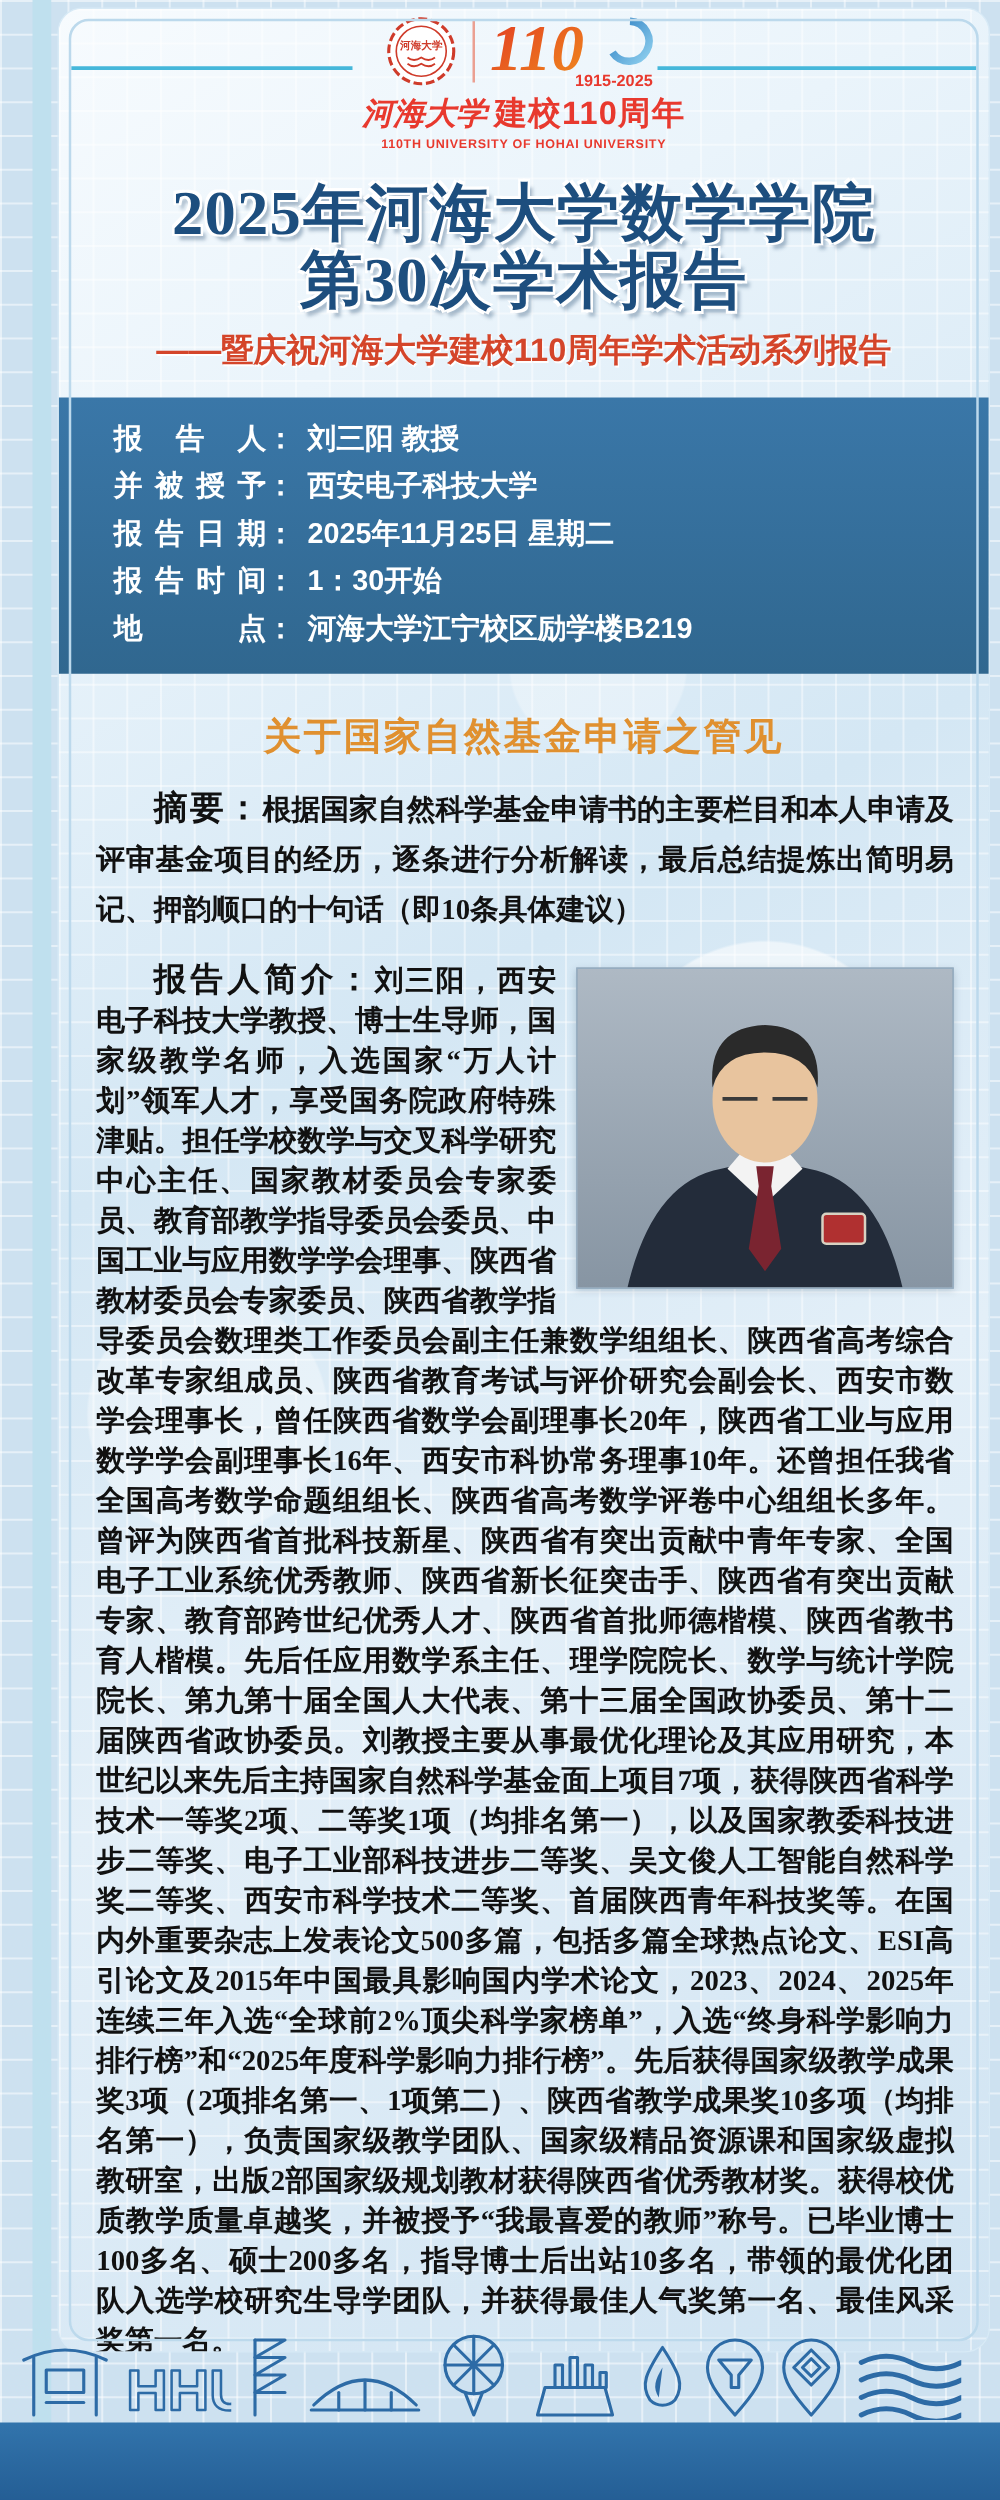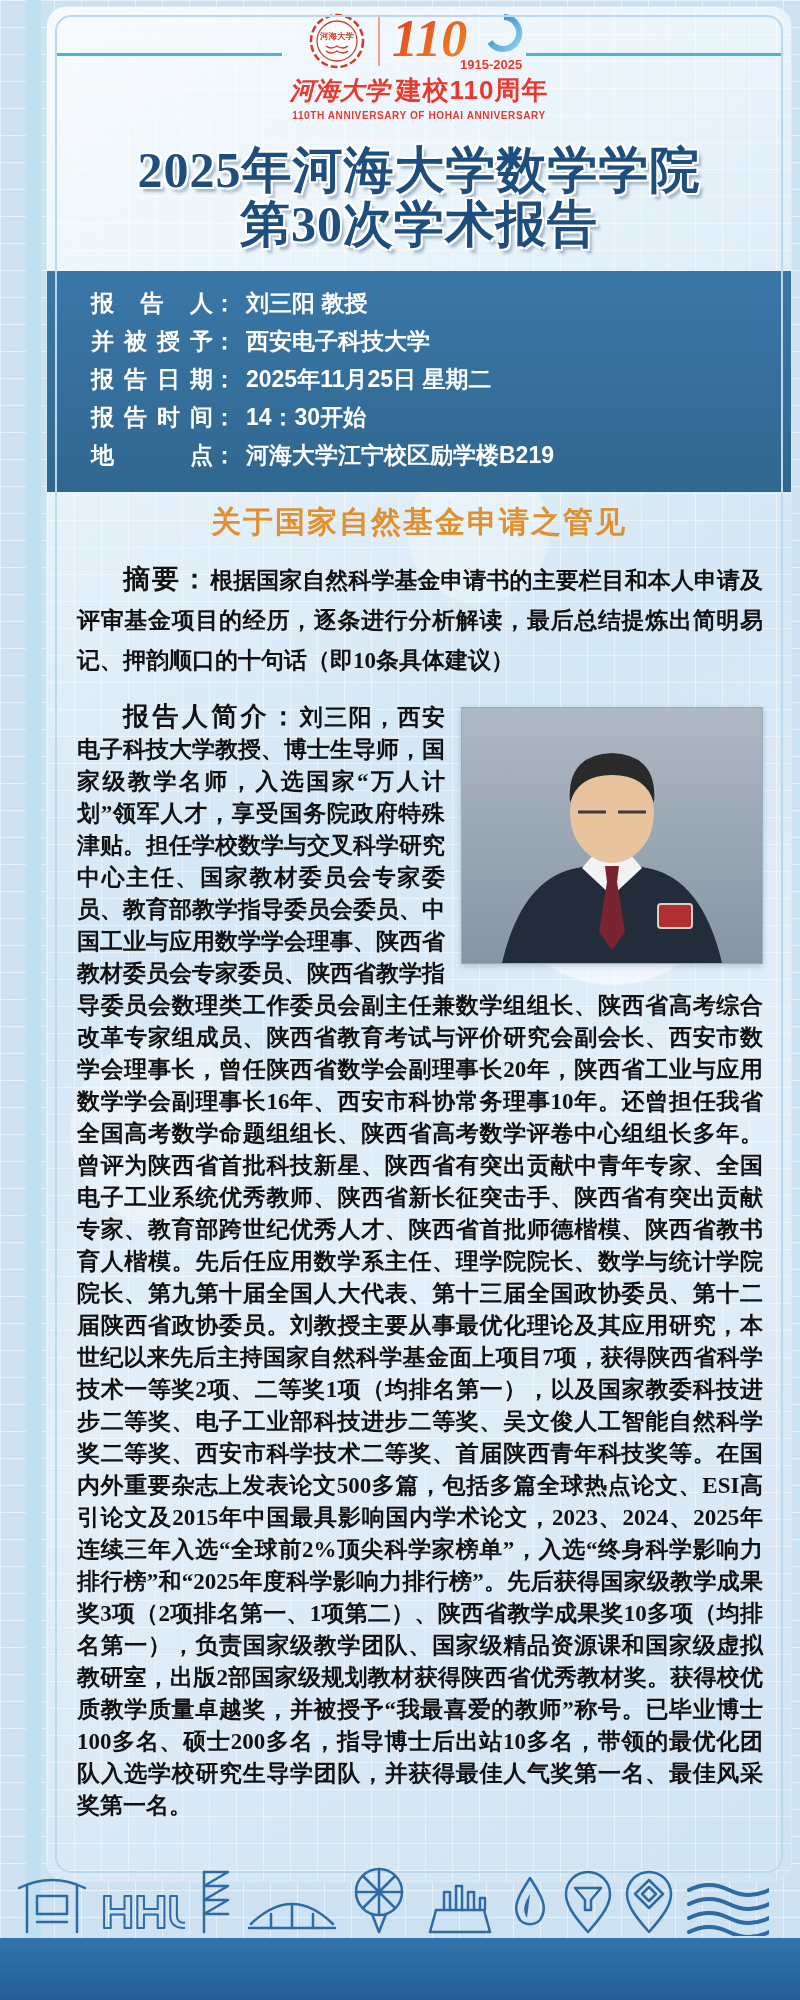--- a/index.html
+++ b/index.html
@@ -54,21 +54,21 @@
   
   .info-box{
     margin-top:20px;background:linear-gradient(180deg,#3a77a8,#30678f);
     padding:13px 20px 18px 44px;color:#fff;font-size:23px;font-weight:600;
   }
   .info-row{line-height:38px;white-space:nowrap;}
   .info-label{display:inline-block;width:122px;text-align:justify;text-align-last:justify;}
   .info-colon{display:inline-block;margin:0 10px 0 0;}
 
   
-  .talk-title{margin-top:10px;text-align:center;color:#e0902f;font-weight:900;font-size:30px;letter-spacing:2px;}
+  .talk-title{margin-top:30px;text-align:center;color:#e0902f;font-weight:900;font-size:30px;letter-spacing:2px;}
   .abstract{
     margin:16px 28px 0 30px;color:#111;text-align:justify;text-indent:2em;
     font-family:"Liberation Serif","DejaVu Serif",serif;font-weight:700;font-size:23px;line-height:40px;
   }
   .abstract-label{font-size:27px;letter-spacing:2px;}
 
   .bio{
     margin:20px 28px 0 30px;color:#111;
     font-family:"Liberation Serif","DejaVu Serif",serif;font-weight:700;font-size:23px;line-height:32px;
   }
@@ -119,40 +119,41 @@
           </linearGradient>
         </defs>
         <text x="0" y="45" font-family="serif" font-style="italic" font-weight="bold" font-size="52" fill="url(#gRed)">110</text>
         <path d="M112 6 a16 16 0 1 1 -14 25" stroke="url(#gBlue)" stroke-width="6" fill="none"></path>
         <text x="68" y="58" font-size="13" font-weight="bold" fill="#e8392e">1915-2025</text>
       </svg>
     </div>
     <div class="brand-cn">
       <span class="script">河海大学</span><span class="bold">建校110周年</span>
     </div>
-    <div class="brand-en">110TH ANNIVERSARY OF HOHAI ANNIVERSARY</div>
+    <div class="brand-en">110TH UNIVERSITY OF HOHAI UNIVERSITY</div>
   </div>
 
   <div class="main-title">
     <div>2025年河海大学数学学院</div>
     <div>第30次学术报告</div>
   </div>
+  <div class="sub-title">——暨庆祝河海大学建校110周年学术活动系列报告</div>
 
   <div class="info-box">
     <div class="info-row">
       <span class="info-label">报告人</span><span class="info-colon">：</span><span class="info-value">刘三阳 教授</span>
     </div>
     <div class="info-row">
       <span class="info-label">并被授予</span><span class="info-colon">：</span><span class="info-value">西安电子科技大学</span>
     </div>
     <div class="info-row">
       <span class="info-label">报告日期</span><span class="info-colon">：</span><span class="info-value">2025年11月25日 星期二</span>
     </div>
     <div class="info-row">
-      <span class="info-label">报告时间</span><span class="info-colon">：</span><span class="info-value">14：30开始</span>
+      <span class="info-label">报告时间</span><span class="info-colon">：</span><span class="info-value">1：30开始</span>
     </div>
     <div class="info-row">
       <span class="info-label">地点</span><span class="info-colon">：</span><span class="info-value">河海大学江宁校区励学楼B219</span>
     </div>
   </div>
 
   <div class="talk-title">关于国家自然基金申请之管见</div>
 
   <div class="abstract">
     <span class="abstract-label">摘要：</span><span>根据国家自然科学基金申请书的主要栏目和本人申请及评审基金项目的经历，逐条进行分析解读，最后总结提炼出简明易记、押韵顺口的十句话（即10条具体建议）</span>

